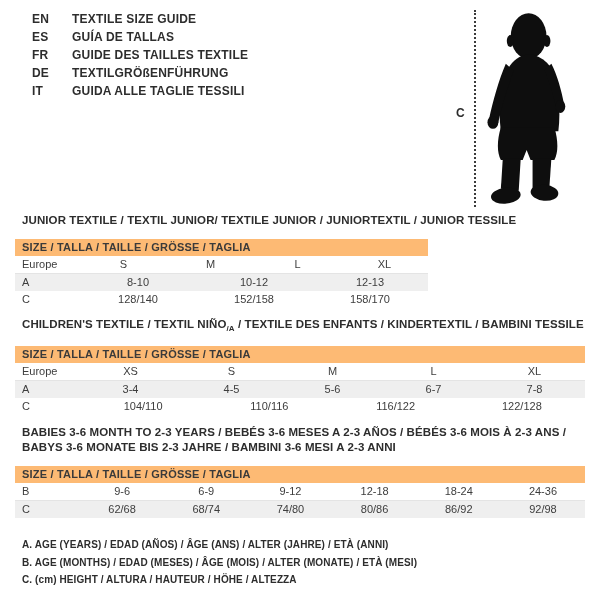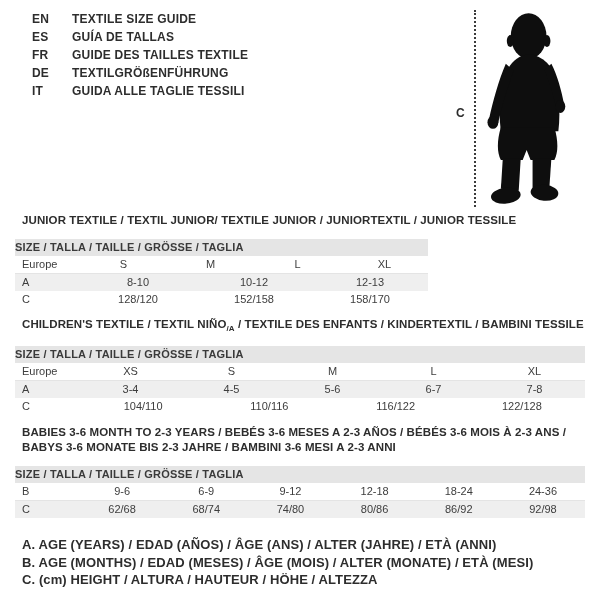--- a/index.html
+++ b/index.html
@@ -17,30 +17,30 @@
   .height-line{position:absolute;left:474px;top:10px;height:197px;width:0;
     border-left:2px dotted #3a3a3a;}
   .height-label{position:absolute;left:456px;top:106px;font-size:12px;font-weight:bold;}
   .baby-svg{position:absolute;left:484px;top:4px;}
   
   .sec-title{position:absolute;left:22px;font-size:11.5px;font-weight:bold;
     letter-spacing:.1px;line-height:15px;white-space:nowrap;}
   .sec-title sub{font-size:8px;}
   
   .tbl{position:absolute;left:15px;font-size:11px;}
-  .tbl-bar{background:#e5e5e5;height:17px;line-height:17px;
+  .tbl-bar{background:#fdba74;height:17px;line-height:17px;padding-left:7px;
     color:#3a3a3a;font-weight:bold;letter-spacing:.2px;}
   .tbl-row{display:flex;height:17px;line-height:17px;color:#3d3d3d;}
   .tbl-row.first{border-bottom:1px solid #e4e4e4;}
   .tbl-row.shaded{background:#efefef;}
   .cell-lbl{width:58px;padding-left:7px;text-align:left;}
   .cell{flex:1;text-align:center;}
   
   .notes{position:absolute;left:22px;top:536px;}
-  .note-line{font-size:13px;font-weight:bold;line-height:17.5px;letter-spacing:.1px;
+  .note-line{font-size:10px;font-weight:bold;line-height:17.5px;letter-spacing:.1px;
     white-space:nowrap;}
 </style>
 </head>
 <body>
 
 <div class="lang-block">
   <div class="lang-row">
     <span class="lang-code">EN</span>
     <span class="lang-title">TEXTILE SIZE GUIDE</span>
   </div>
@@ -93,21 +93,21 @@
     <span class="cell">XL</span>
   </div>
   <div class="tbl-row shaded">
     <span class="cell-lbl">A</span>
     <span class="cell">8-10</span>
     <span class="cell">10-12</span>
     <span class="cell">12-13</span>
   </div>
   <div class="tbl-row">
     <span class="cell-lbl">C</span>
-    <span class="cell">128/120</span>
+    <span class="cell">128/140</span>
     <span class="cell">152/158</span>
     <span class="cell">158/170</span>
   </div>
 </div>
 
 <div class="sec-title" style="top:317px">
   <span>CHILDREN'S TEXTILE / TEXTIL NIÑO</span><sub>/A</sub><span> / TEXTILE DES ENFANTS / KINDERTEXTIL / BAMBINI TESSILE</span>
 </div>
 <div class="tbl" style="top:346px;width:570px">
   <div class="tbl-bar">SIZE / TALLA / TAILLE / GRÖSSE / TAGLIA</div>

